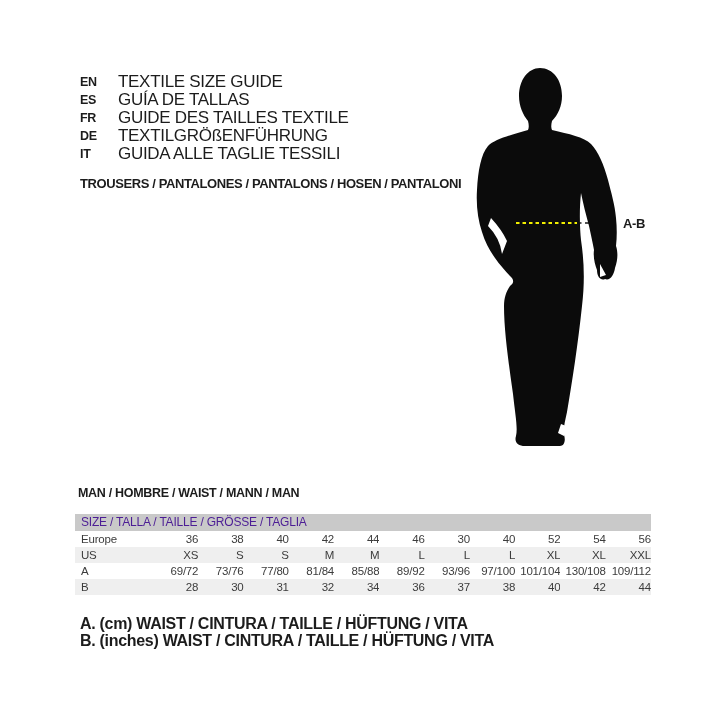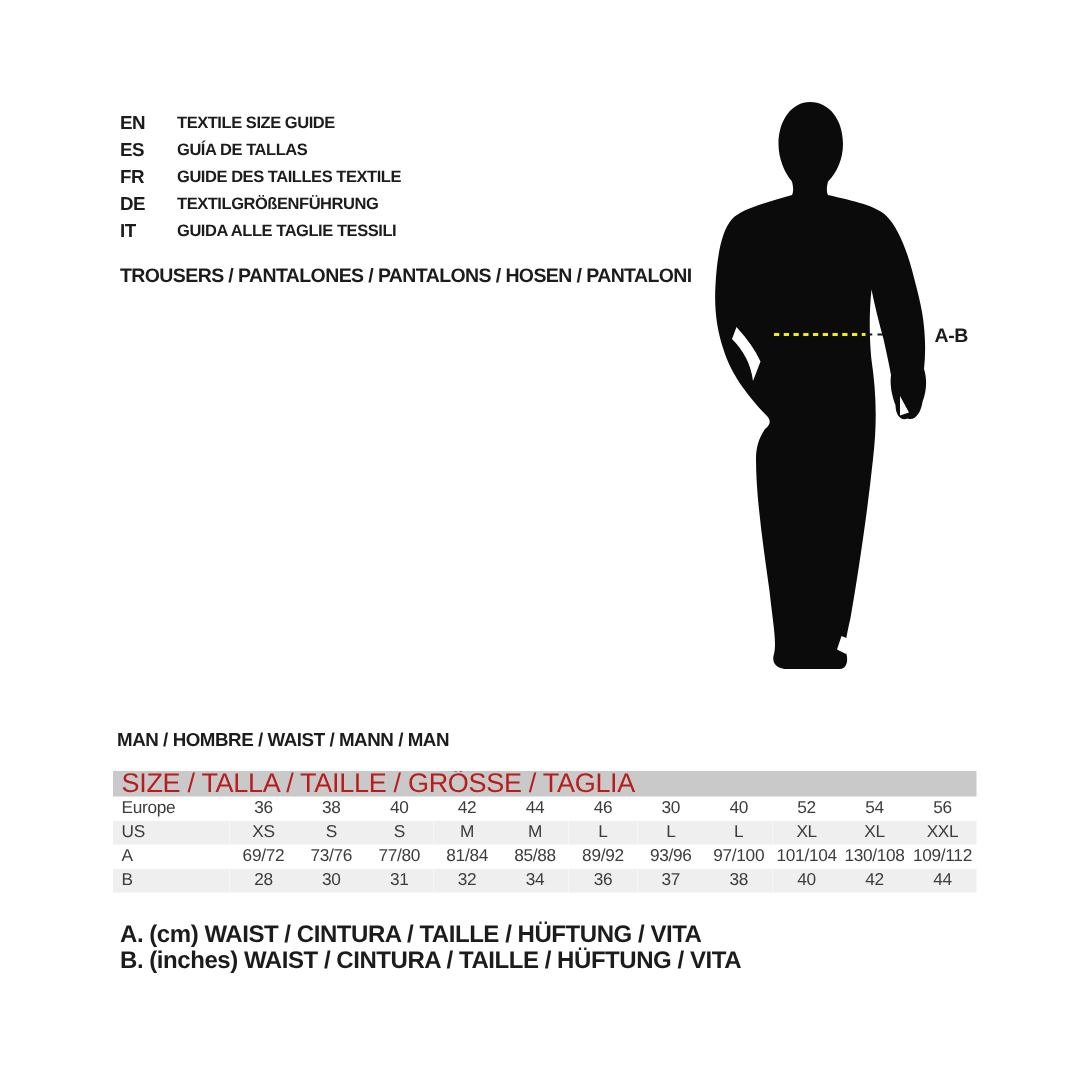--- a/index.html
+++ b/index.html
@@ -5,45 +5,45 @@
   html,body{margin:0;padding:0;background:#fff;}
   .canvas{
     position:relative;width:688px;height:720px;background:var(--page_bg,#fff);
     font-family:"Liberation Sans",sans-serif;color:var(--text,#1c1c1c);
     overflow:hidden;
   }
   
   .lang-list{position:absolute;left:80px;top:73px;}
   .lang-row{display:flex;height:18px;line-height:18px;}
   .lang-code{width:38px;font-size:12.5px;font-weight:bold;letter-spacing:-0.3px;}
-  .lang-label{font-size:11px;font-weight:bold;letter-spacing:-0.3px;white-space:nowrap;text-align:center;}
+  .lang-label{font-size:17px;font-weight:normal;letter-spacing:-0.3px;white-space:nowrap;text-align:center;}
   
   .category-heading{
     position:absolute;left:80px;top:176px;font-size:13px;font-weight:bold;
     letter-spacing:-0.4px;white-space:nowrap;
   }
   .gender-heading{
     position:absolute;left:78px;top:486px;font-size:12.5px;font-weight:bold;
     letter-spacing:-0.3px;white-space:nowrap;
   }
   
   .figure{position:absolute;left:440px;top:40px;width:260px;height:440px;}
   .ab-label{font-size:13px;font-weight:bold;letter-spacing:-0.3px;fill:var(--text,#1c1c1c);}
   
   .size-table{
     position:absolute;left:75px;top:514px;width:576px;
     border-collapse:collapse;table-layout:fixed;
   }
   .size-table td{
     height:16px;line-height:16px;padding:0;font-size:11.5px;color:#3c3c3c;
-    text-align:center;letter-spacing:-0.2px;overflow:hidden;white-space:nowrap;
+    text-align:right;letter-spacing:-0.2px;overflow:hidden;white-space:nowrap;
   }
   .size-table td.header-cell{
     height:17px;line-height:17px;background:var(--table_header_bg,#c9c9c9);
-    text-align:left;padding-left:6px;font-size:18px;color:#b91c1c;font-weight:normal;
+    text-align:left;padding-left:6px;font-size:12px;color:#4c1d95;font-weight:normal;
   }
   .size-table td.row-label{text-align:left;padding-left:6px;color:#3c3c3c;}
   .size-table tr.stripe td{background:var(--table_stripe_bg,#efefef);}
   .col-label{width:78px;}
   
   .notes{position:absolute;left:80px;top:616px;}
   .note-line{font-size:16px;font-weight:bold;letter-spacing:-0.3px;height:16.5px;line-height:16.5px;white-space:nowrap;}
 </style>
 </head>
 <body>

